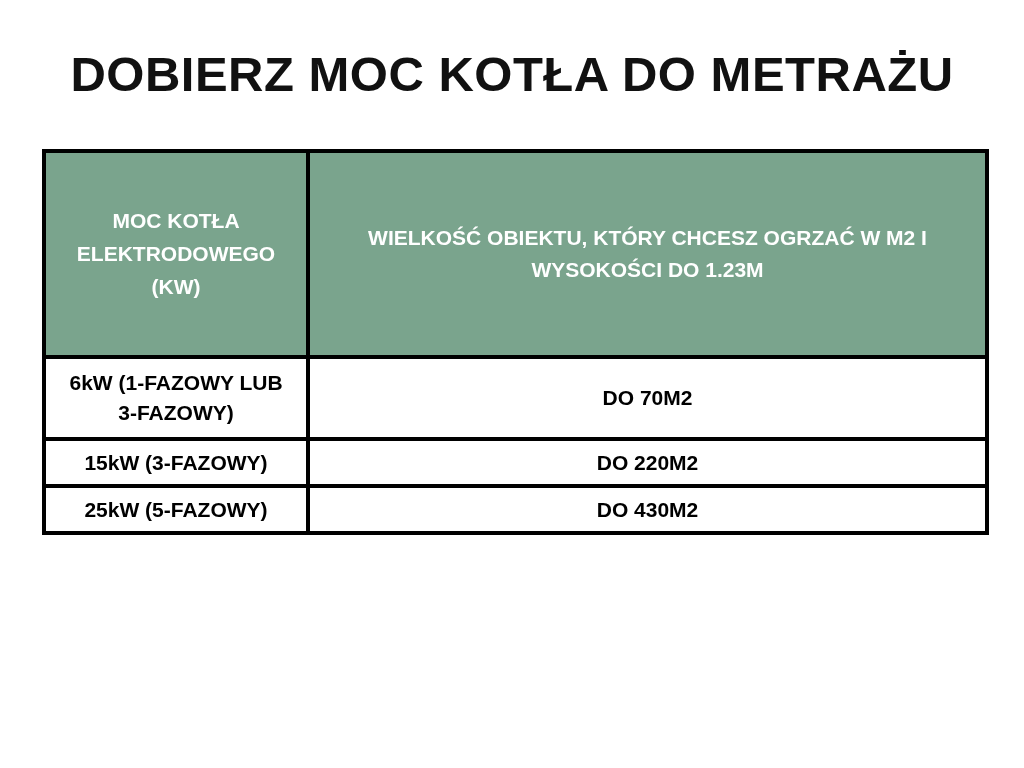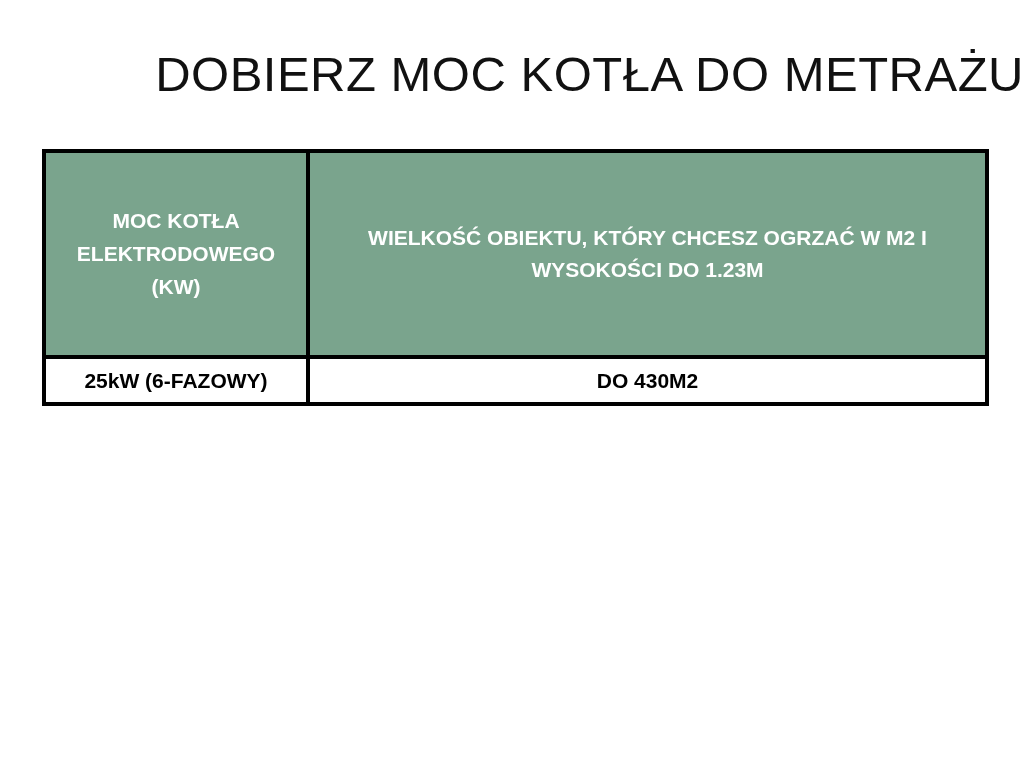--- a/index.html
+++ b/index.html
@@ -9,23 +9,23 @@
   body {
     width: 1024px;
     height: 768px;
     background: #ffffff;
     font-family: "Liberation Sans", sans-serif;
     overflow: hidden;
   }
   .page-title {
     margin: 0;
     padding-top: 44px;
-    text-align: right;
+    text-align: center;
     font-size: 49px;
-    font-weight: 400;
+    font-weight: 700;
     letter-spacing: 0.5px;
     color: #111111;
     line-height: 1.25;
   }
   table.power-table {
     margin: 44px 0 0 42px;
     width: 947px;
     border-collapse: collapse;
     table-layout: fixed;
     border-radius: 14px;
@@ -73,18 +73,26 @@
     <col class="col-power">
     <col class="col-area">
   </colgroup>
   <thead>
     <tr>
       <th class="power-header">MOC KOTŁA ELEKTRODOWEGO (KW)</th>
       <th class="area-header">WIELKOŚĆ OBIEKTU, KTÓRY CHCESZ OGRZAĆ W M2 I WYSOKOŚCI DO 1.23M</th>
     </tr>
   </thead>
   <tbody>
+    <tr class="row-tall">
+      <td>6kW (1-FAZOWY LUB 3-FAZOWY)</td>
+      <td>DO 70M2</td>
+    </tr>
     <tr class="row-std">
-      <td>25kW (6-FAZOWY)</td>
+      <td>15kW (3-FAZOWY)</td>
+      <td>DO 220M2</td>
+    </tr>
+    <tr class="row-std">
+      <td>25kW (5-FAZOWY)</td>
       <td>DO 430M2</td>
     </tr>
   </tbody>
 </table>
 
 </body></html>

